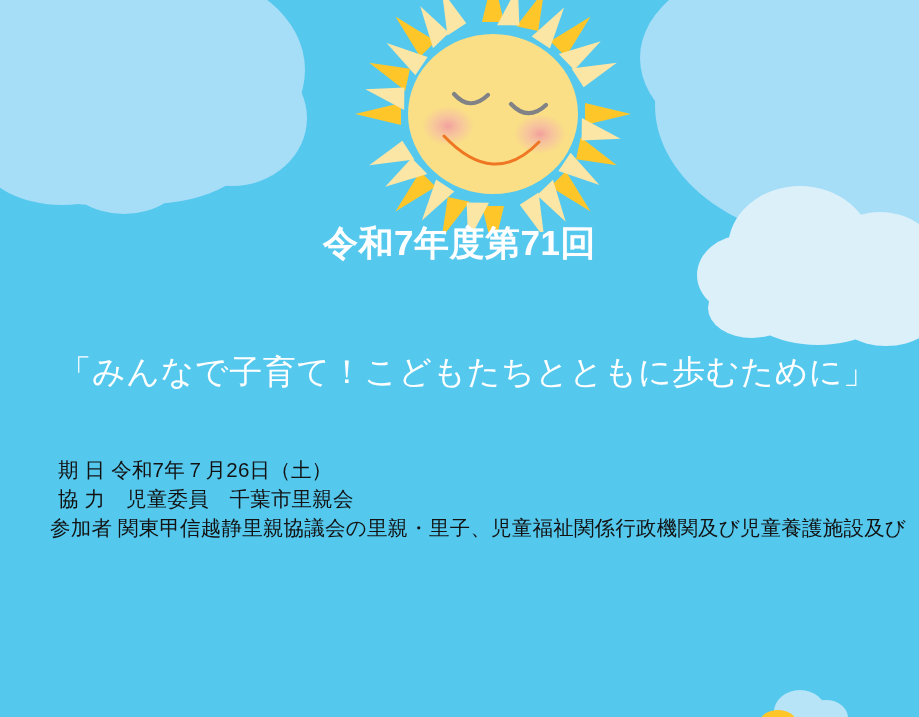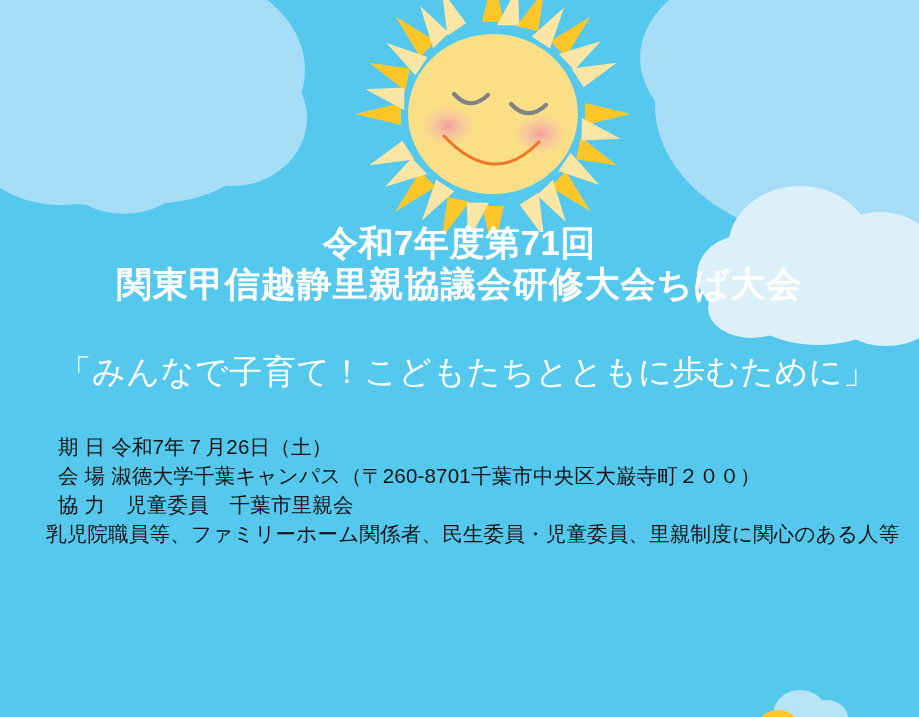--- a/index.html
+++ b/index.html
@@ -68,21 +68,21 @@
     line-height: 40px;
     letter-spacing: 0.5px;
     white-space: nowrap;
     z-index: 6;
   }
 
   
   .details {
     position: absolute;
     left: 58px;
-    top: 432px;
+    top: 455px;
     width: 830px;
     z-index: 6;
     color: #121212;
   }
   .detail-row {
     font-size: 20.5px;
     line-height: 29px;
     white-space: nowrap;
     letter-spacing: 0.2px;
   }
@@ -187,25 +187,23 @@
 
       <path d="M 106 110 Q 122 128 140 111" fill="none" stroke="#808285" stroke-width="4.2" stroke-linecap="round"></path>
       <path d="M 163 120 Q 180 138 198 121" fill="none" stroke="#808285" stroke-width="4.2" stroke-linecap="round"></path>
 
       <path d="M 96 152 Q 146 205 191 158" fill="none" stroke="#ef7622" stroke-width="3" stroke-linecap="round"></path>
     </svg>
   </div>
 
   <div class="titles">
     <div class="title-line l1">令和7年度第71回</div>
-    <div class="title-line l2">関東甲信越静里親協議会研修大会ちば大会</div>
   </div>
 
   <div class="subtitle">「みんなで子育て！こどもたちとともに歩むために」</div>
 
   <div class="details">
     <div class="detail-row">期 日 令和7年７月26日（土）</div>
-    <div class="detail-row">会 場 淑徳大学千葉キャンパス（〒260-8701千葉市中央区大巌寺町２００）</div>
     <div class="detail-row">協 力　児童委員　千葉市里親会</div>
-    <div class="detail-row wrap2">乳児院職員等、ファミリーホーム関係者、民生委員・児童委員、里親制度に関心のある人等</div>
+    <div class="detail-row indent-less">参加者 関東甲信越静里親協議会の里親・里子、児童福祉関係行政機関及び児童養護施設及び</div>
   </div>
 
 </div>
 
 </body></html>

